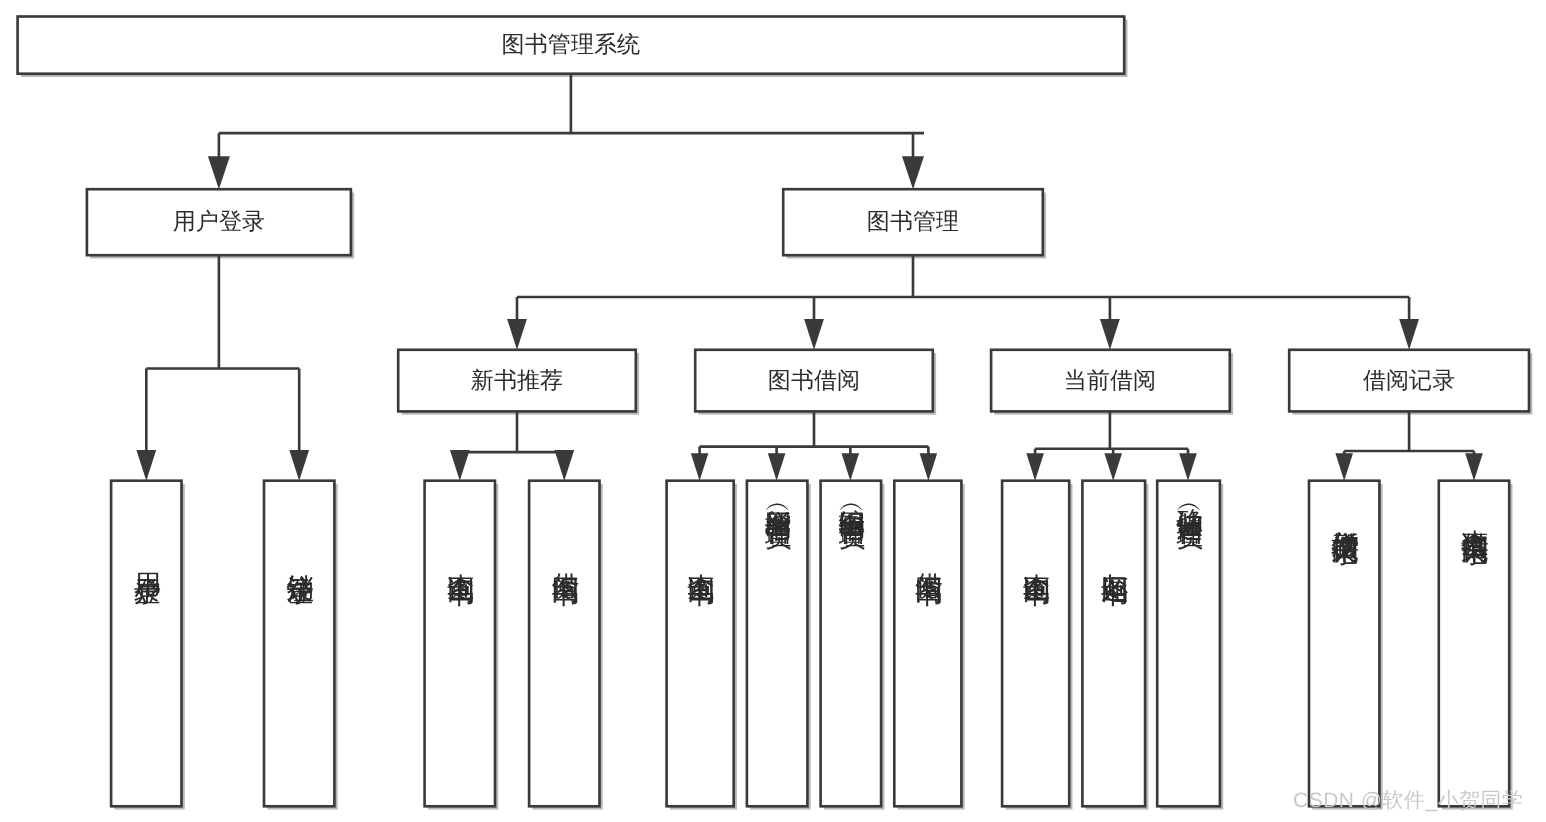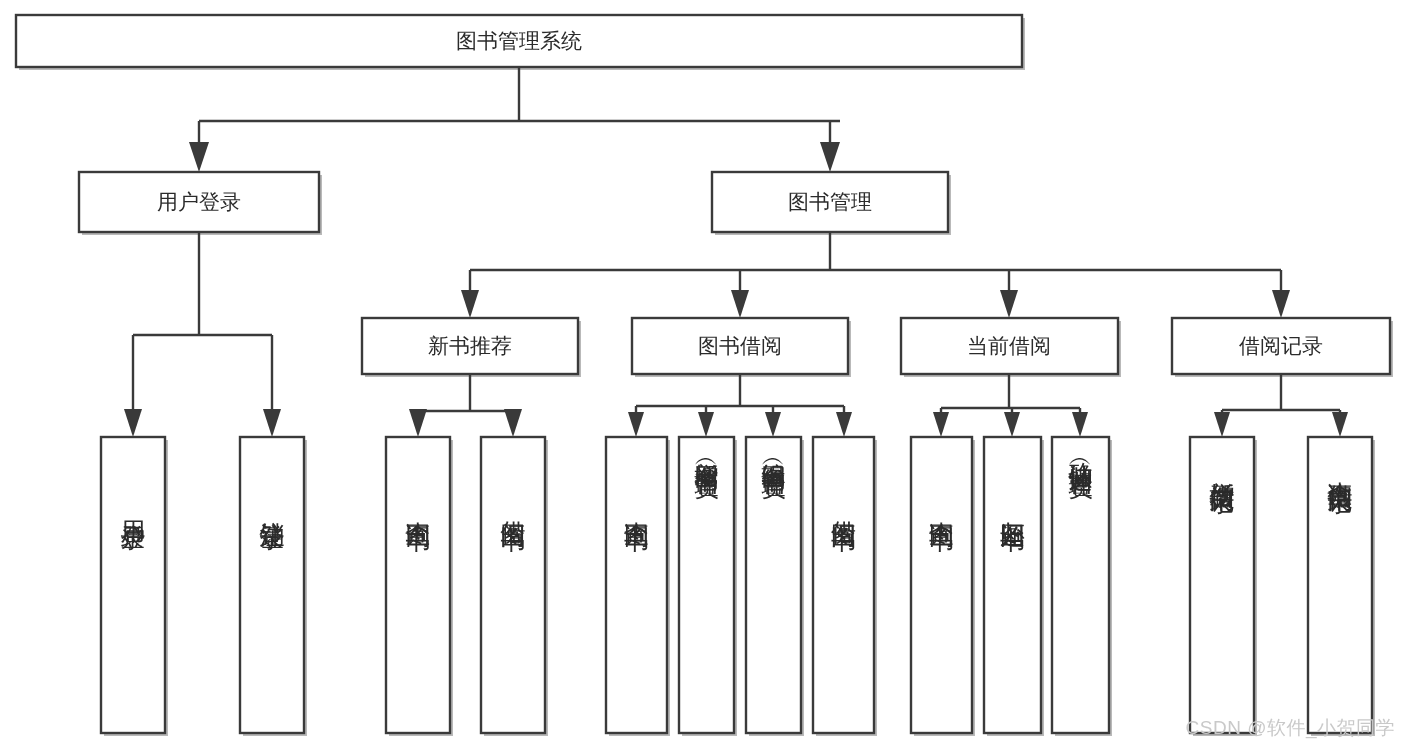--- a/index.html
+++ b/index.html
@@ -61,21 +61,21 @@
     text-orientation: upright;
     font-family: "Liberation Sans", "DejaVu Sans", sans-serif;
     font-size: 25px;
     line-height: 1.0;
     color: #2b2b2b;
     letter-spacing: 2px;
     white-space: nowrap;
   }
   .watermark {
     position: absolute;
-    right: 10px;
+    right: 20px;
     bottom: 6px;
     font-family: "Liberation Sans", "DejaVu Sans", sans-serif;
     font-size: 19px;
     color: #c9c9c9;
     letter-spacing: 0.5px;
     white-space: nowrap;
   }
 </style>
 </head>
 <body>

